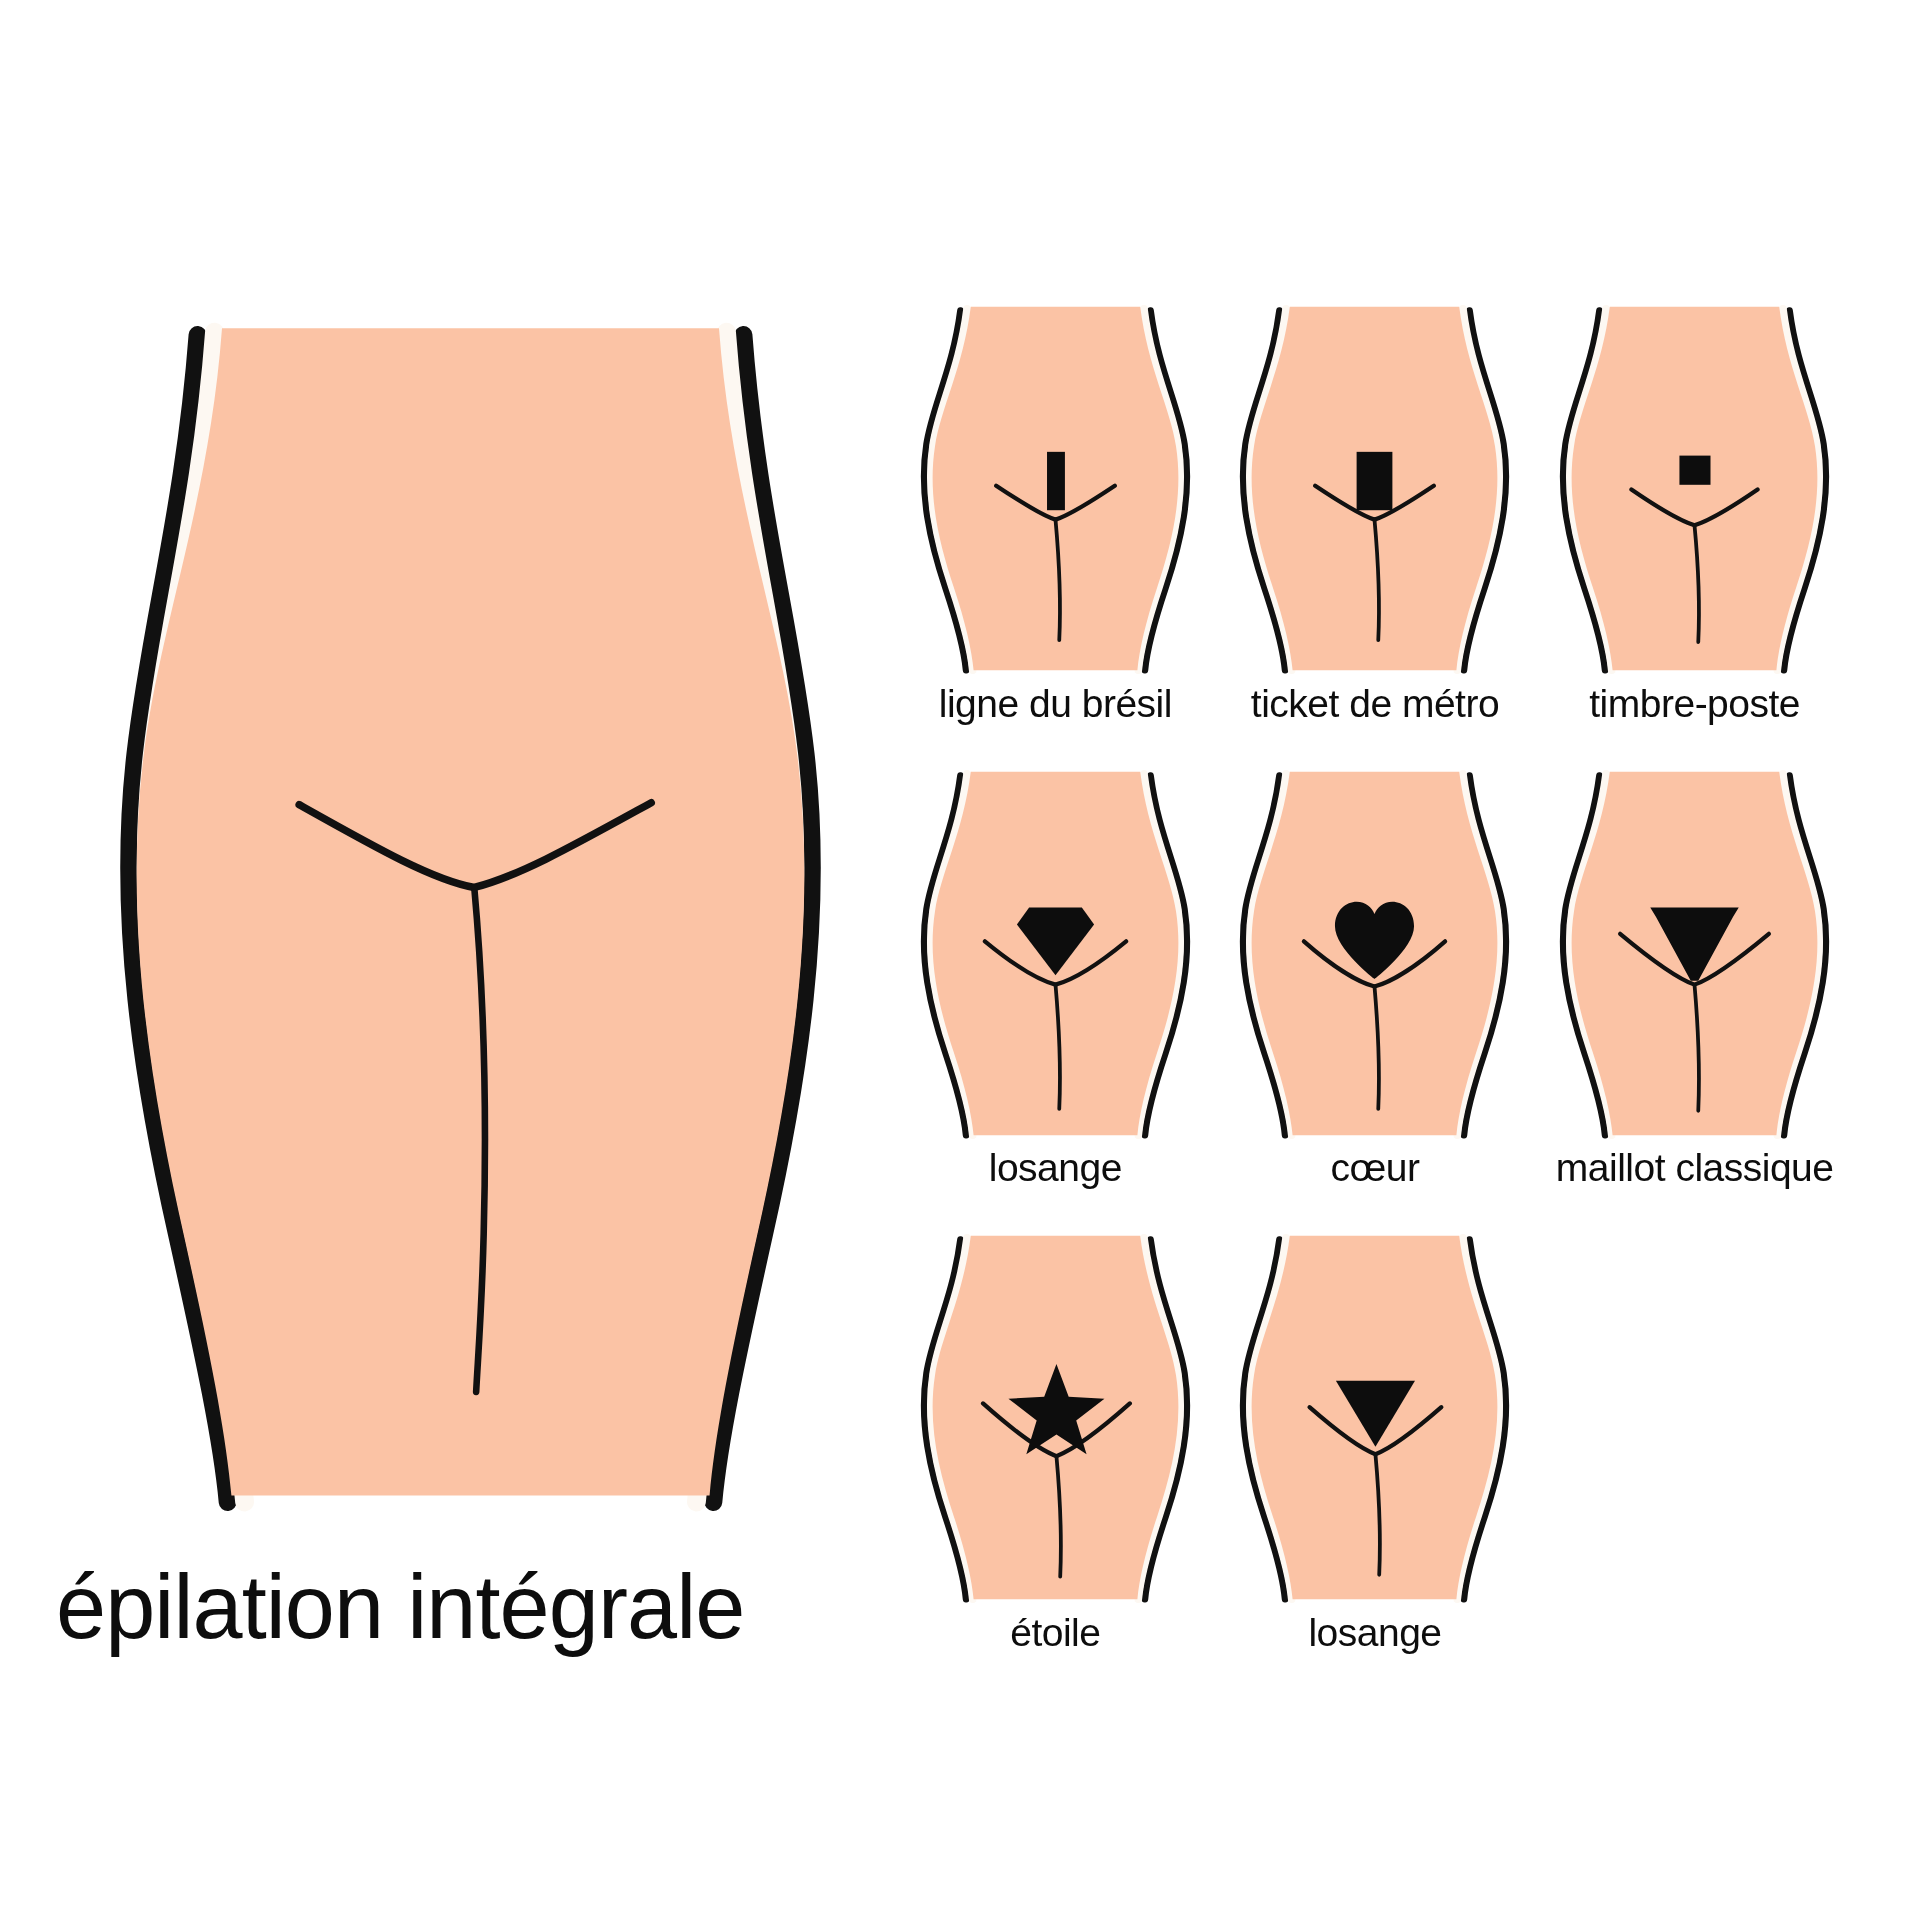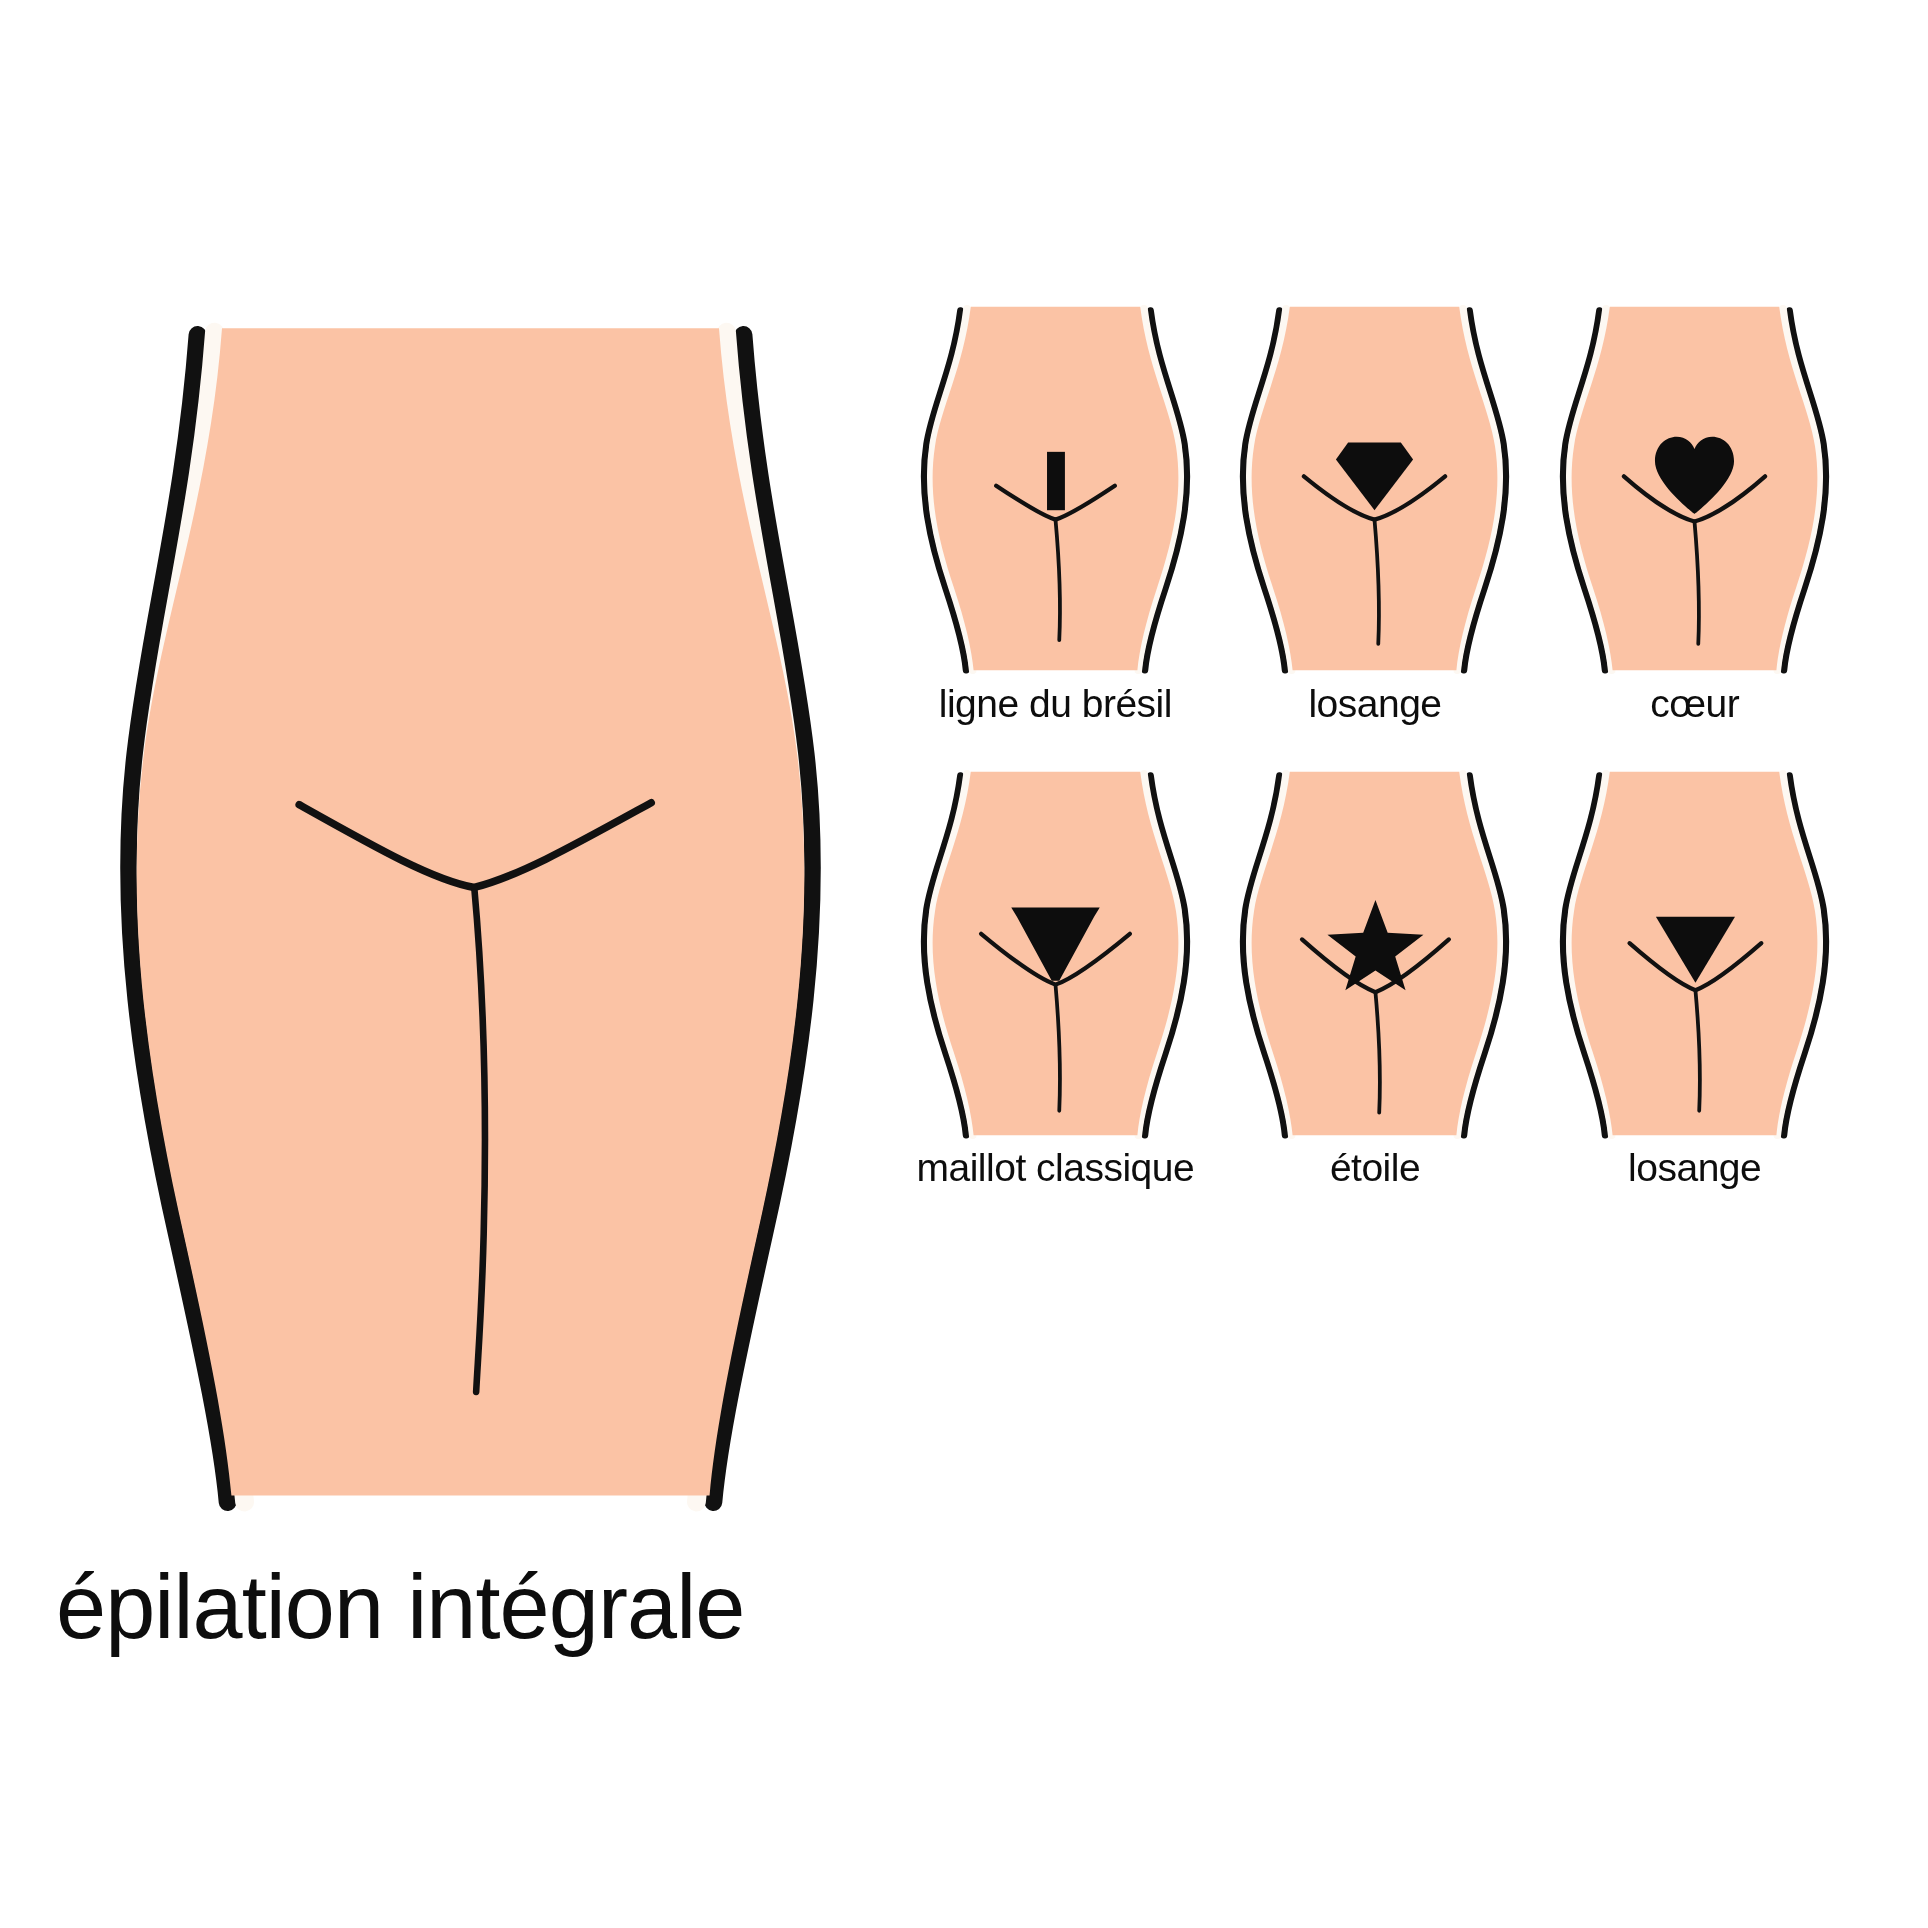--- a/index.html
+++ b/index.html
@@ -133,21 +133,63 @@
                    C 241,340 234,370 232,392 L58,392 C 56,370 49,340 37,304
                    C 21,256 9,206 17,154 C 23,114 47,70 55,6 Z" fill="#fbc3a5"></path>
           <path d="M82,196 C 112,216 132,228 145,232 C 158,228 178,216 208,196" fill="none" stroke="#111111" stroke-width="4.5" stroke-linecap="round"></path>
           <path d="M145,232 C 149,276 151,318 149,360" fill="none" stroke="#111111" stroke-width="4" stroke-linecap="round"></path>
           <rect x="136" y="160" width="19" height="62" fill="#0d0d0d"></rect>
         </svg>
       </div>
       <div class="cap">ligne du brésil</div>
     </div>
 
-
+    <div class="cell">
+      <div class="figwrap">
+        <svg viewBox="0 0 290 400" xmlns="http://www.w3.org/2000/svg" aria-hidden="true">
+          <g>
+            <path d="M44,10 C 36,72 14,112 8,152 C 0,204 12,256 28,304 C 40,340 48,370 50,392" fill="none" stroke="#111111" stroke-width="7" stroke-linecap="round"></path>
+            <path d="M246,10 C 254,72 276,112 282,152 C 290,204 278,256 262,304 C 250,340 242,370 240,392" fill="none" stroke="#111111" stroke-width="7" stroke-linecap="round"></path>
+          </g>
+          <g>
+            <path d="M51,8 C 43,72 21,112 15,152 C 7,204 19,256 35,304 C 47,340 55,370 57,392" fill="none" stroke="#fdf8f2" stroke-width="8" stroke-linecap="round"></path>
+            <path d="M239,8 C 247,72 269,112 275,152 C 283,204 271,256 255,304 C 243,340 235,370 233,392" fill="none" stroke="#fdf8f2" stroke-width="8" stroke-linecap="round"></path>
+          </g>
+          <path d="M55,6 L235,6 C 243,70 267,114 273,154 C 281,206 269,256 253,304
+                   C 241,340 234,370 232,392 L58,392 C 56,370 49,340 37,304
+                   C 21,256 9,206 17,154 C 23,114 47,70 55,6 Z" fill="#fbc3a5"></path>
+          <path d="M82,196 C 112,216 132,228 145,232 C 158,228 178,216 208,196" fill="none" stroke="#111111" stroke-width="4.5" stroke-linecap="round"></path>
+          <path d="M145,232 C 149,276 151,318 149,360" fill="none" stroke="#111111" stroke-width="4" stroke-linecap="round"></path>
+          <rect x="126" y="160" width="38" height="62" fill="#0d0d0d"></rect>
+        </svg>
+      </div>
+      <div class="cap">ticket de métro</div>
+    </div>
+
+    <div class="cell">
+      <div class="figwrap">
+        <svg viewBox="0 0 290 400" xmlns="http://www.w3.org/2000/svg" aria-hidden="true">
+          <g>
+            <path d="M44,10 C 36,72 14,112 8,152 C 0,204 12,256 28,304 C 40,340 48,370 50,392" fill="none" stroke="#111111" stroke-width="7" stroke-linecap="round"></path>
+            <path d="M246,10 C 254,72 276,112 282,152 C 290,204 278,256 262,304 C 250,340 242,370 240,392" fill="none" stroke="#111111" stroke-width="7" stroke-linecap="round"></path>
+          </g>
+          <g>
+            <path d="M51,8 C 43,72 21,112 15,152 C 7,204 19,256 35,304 C 47,340 55,370 57,392" fill="none" stroke="#fdf8f2" stroke-width="8" stroke-linecap="round"></path>
+            <path d="M239,8 C 247,72 269,112 275,152 C 283,204 271,256 255,304 C 243,340 235,370 233,392" fill="none" stroke="#fdf8f2" stroke-width="8" stroke-linecap="round"></path>
+          </g>
+          <path d="M55,6 L235,6 C 243,70 267,114 273,154 C 281,206 269,256 253,304
+                   C 241,340 234,370 232,392 L58,392 C 56,370 49,340 37,304
+                   C 21,256 9,206 17,154 C 23,114 47,70 55,6 Z" fill="#fbc3a5"></path>
+          <path d="M78,200 C 110,222 132,234 145,238 C 158,234 180,222 212,200" fill="none" stroke="#111111" stroke-width="4.5" stroke-linecap="round"></path>
+          <path d="M145,238 C 149,280 151,320 149,362" fill="none" stroke="#111111" stroke-width="4" stroke-linecap="round"></path>
+          <rect x="129" y="164" width="33" height="31" fill="#0d0d0d"></rect>
+        </svg>
+      </div>
+      <div class="cap">timbre-poste</div>
+    </div>
 
     <div class="cell">
       <div class="figwrap">
         <svg viewBox="0 0 290 400" xmlns="http://www.w3.org/2000/svg" aria-hidden="true">
           <g>
             <path d="M44,10 C 36,72 14,112 8,152 C 0,204 12,256 28,304 C 40,340 48,370 50,392" fill="none" stroke="#111111" stroke-width="7" stroke-linecap="round"></path>
             <path d="M246,10 C 254,72 276,112 282,152 C 290,204 278,256 262,304 C 250,340 242,370 240,392" fill="none" stroke="#111111" stroke-width="7" stroke-linecap="round"></path>
           </g>
           <g>
             <path d="M51,8 C 43,72 21,112 15,152 C 7,204 19,256 35,304 C 47,340 55,370 57,392" fill="none" stroke="#fdf8f2" stroke-width="8" stroke-linecap="round"></path>

